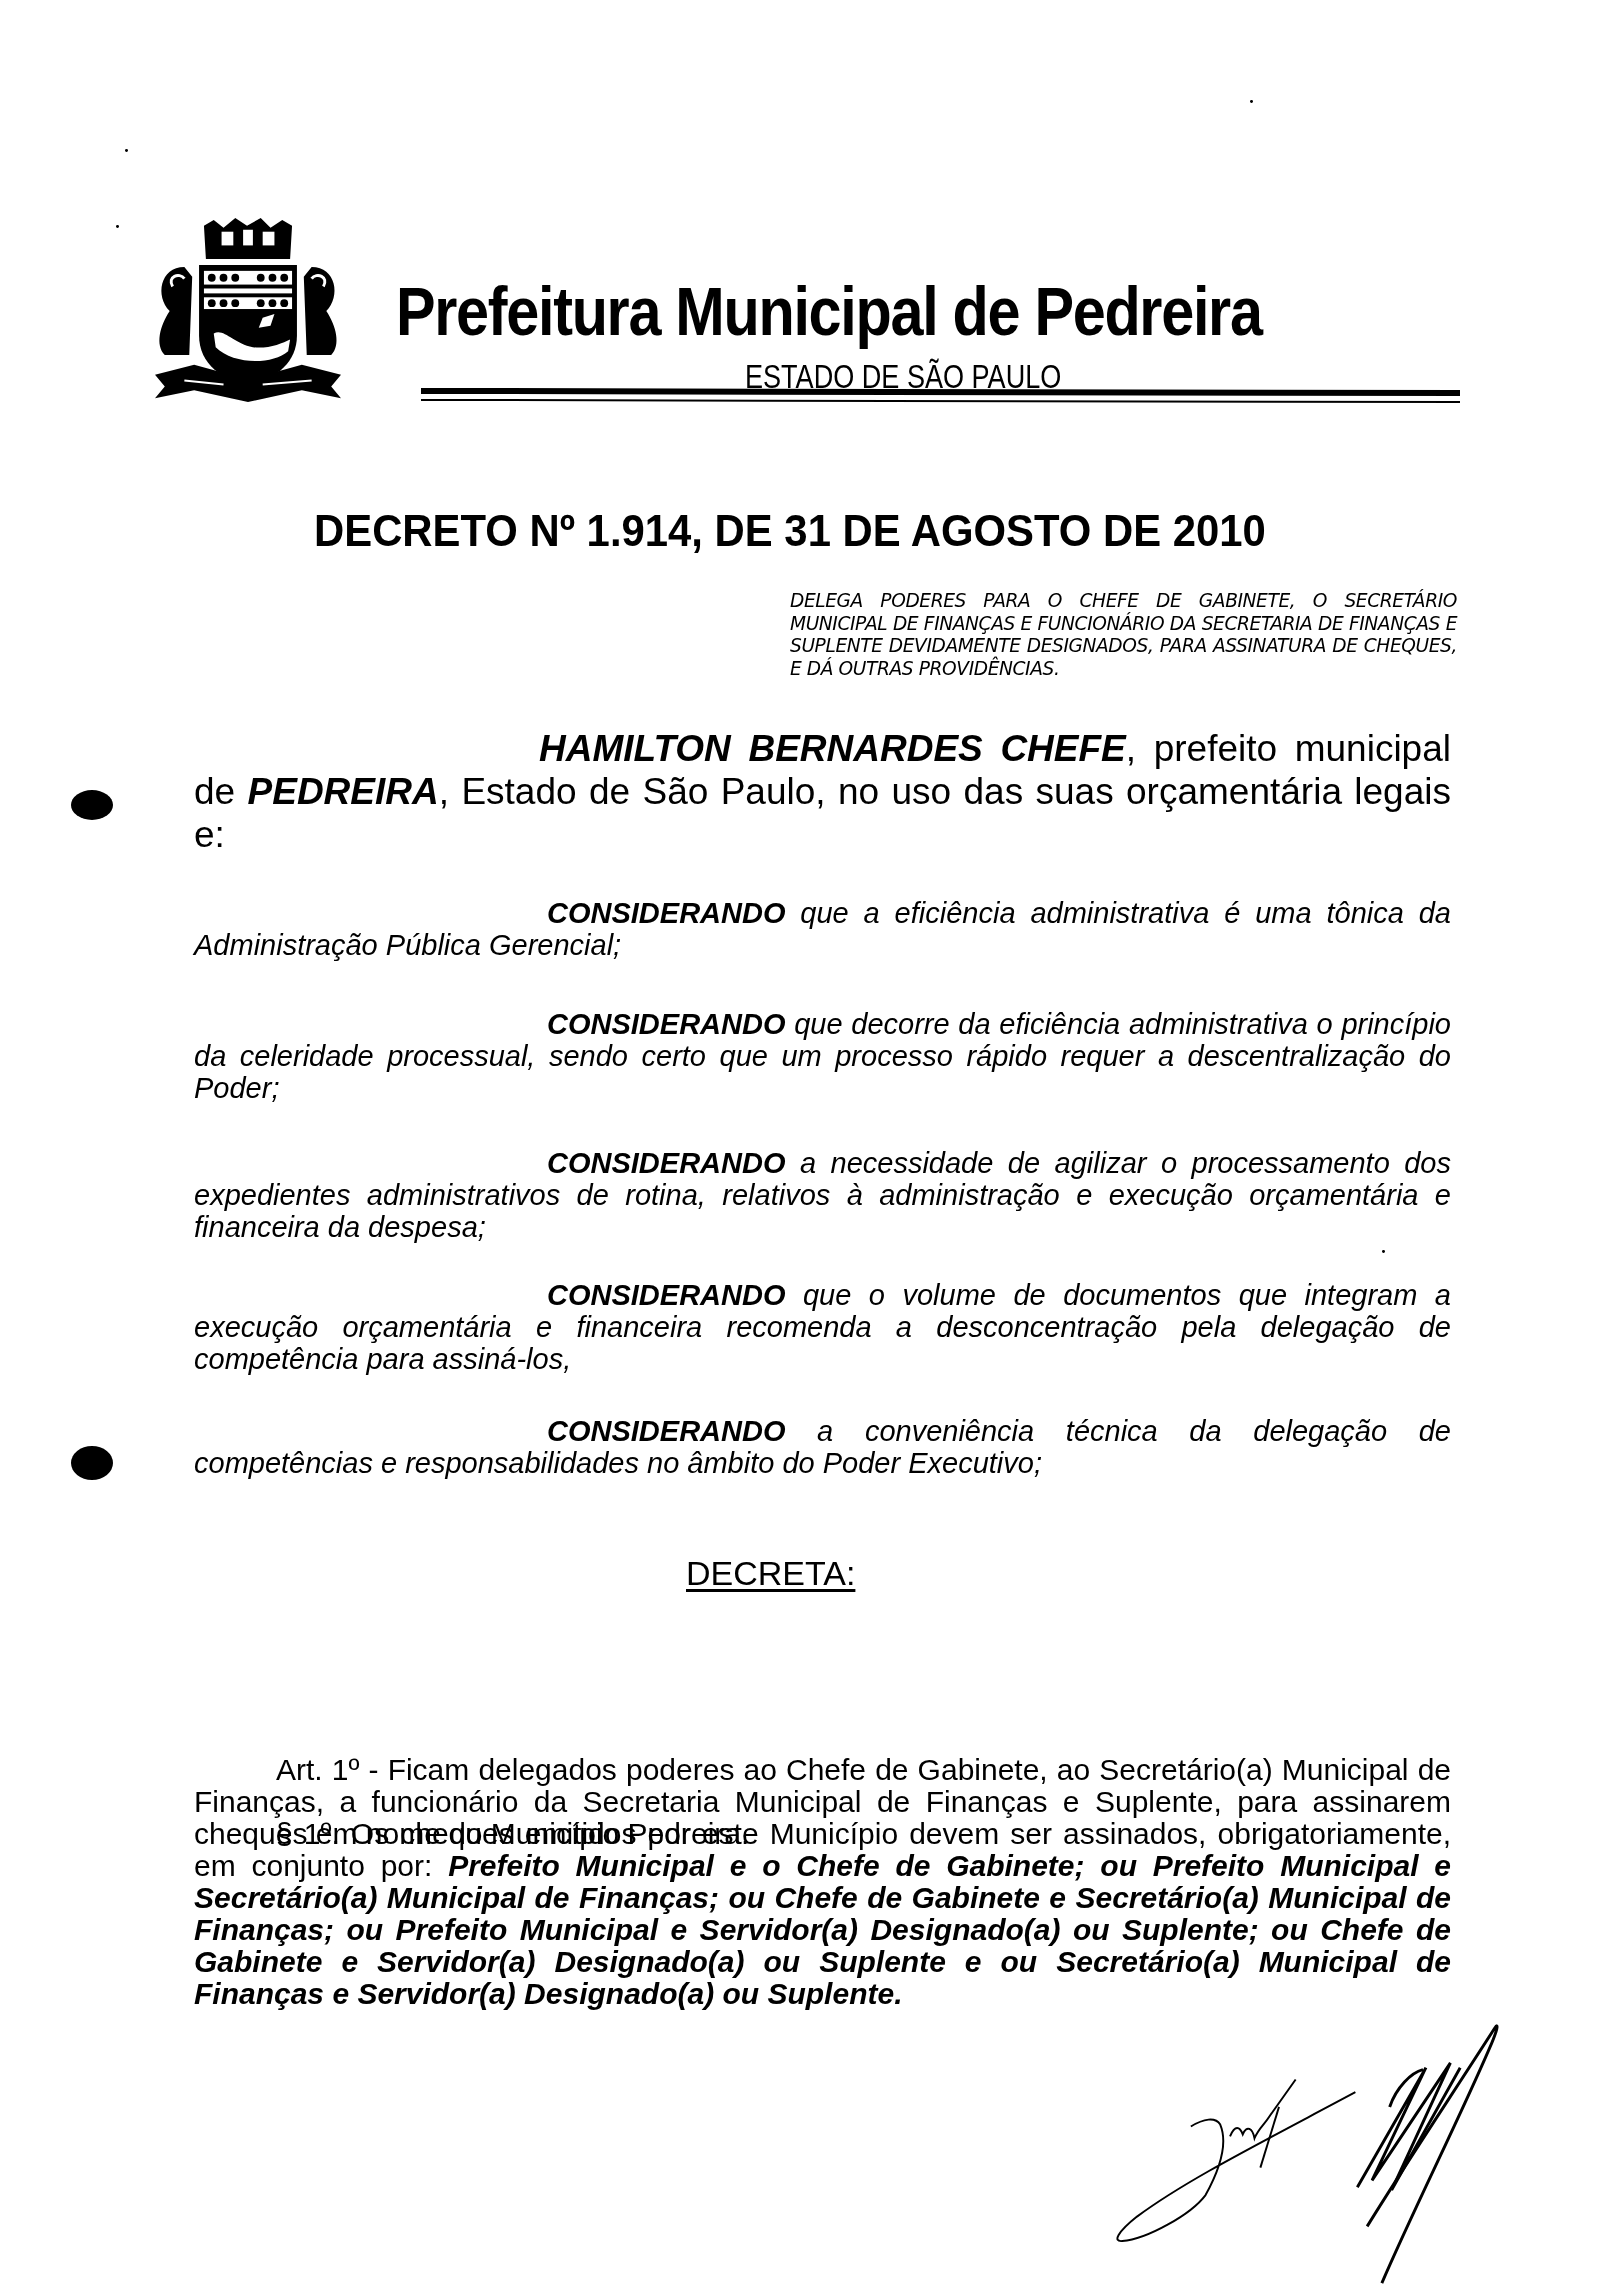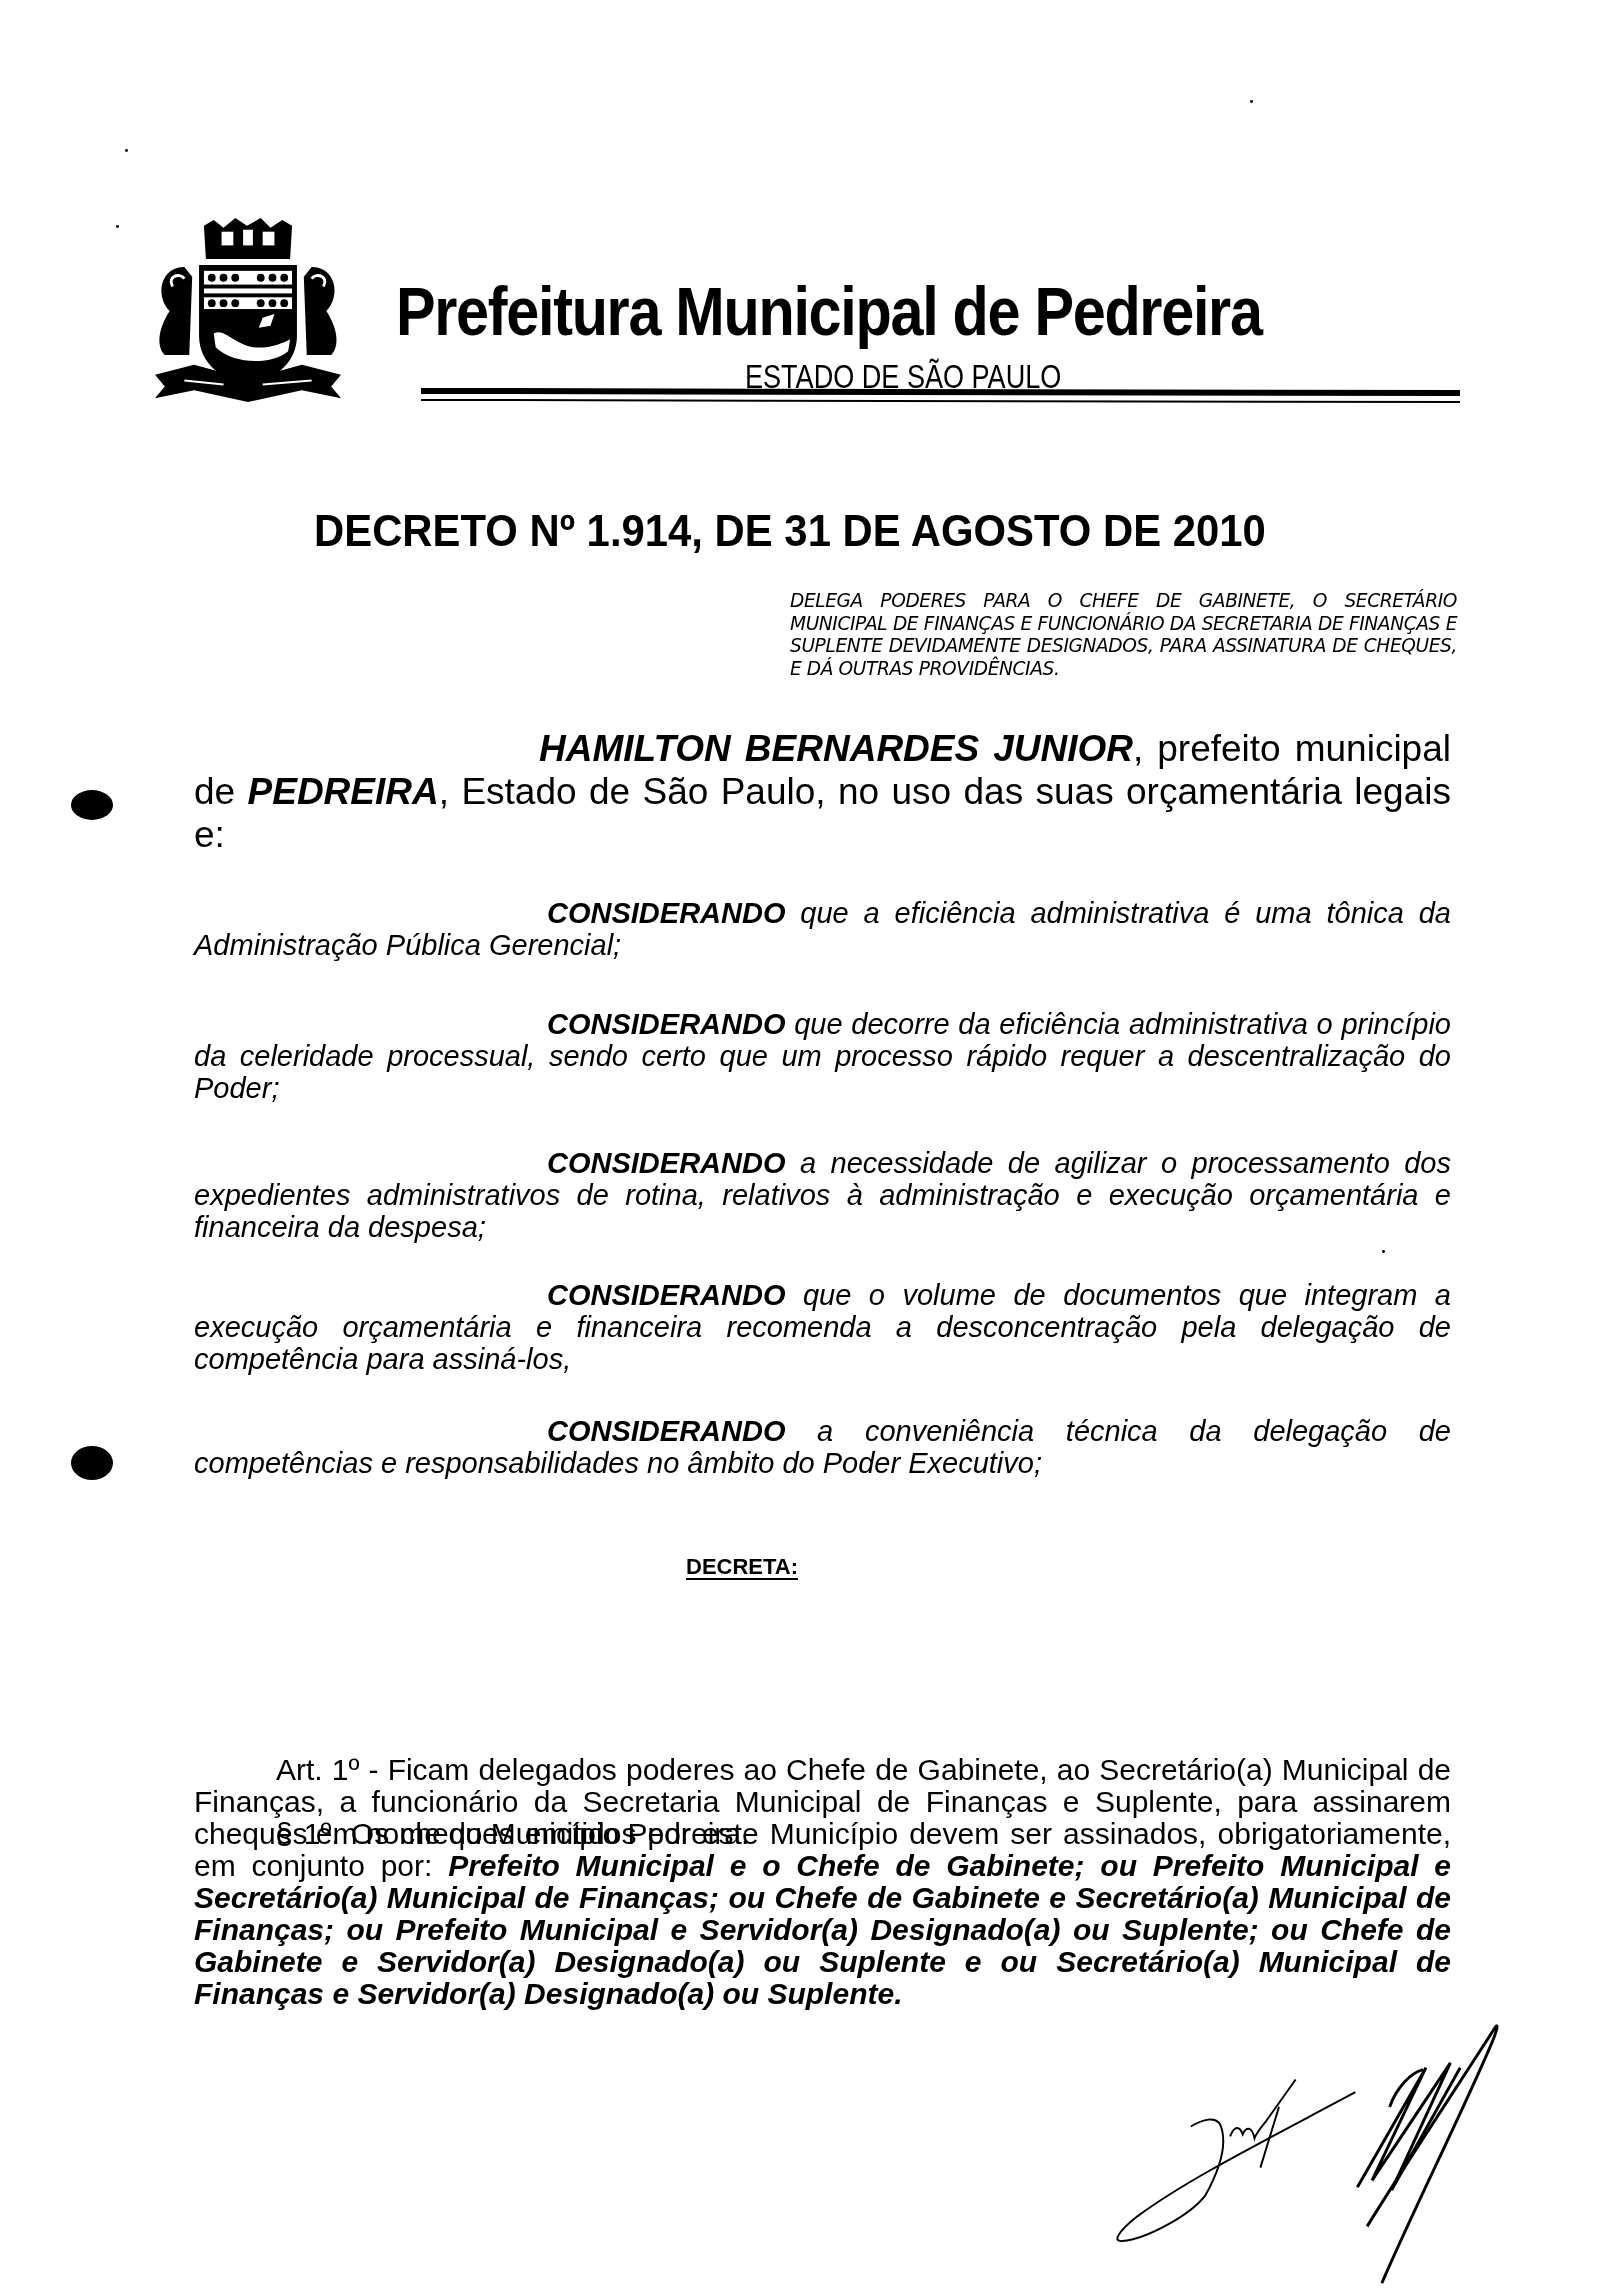--- a/index.html
+++ b/index.html
@@ -30,21 +30,21 @@
   .consid { font-size: 29px; line-height: 32px; text-align: justify; font-style: italic; }
   .consid .lead { display: inline-block; width: 353px; }
   .consid b { font-weight: bold; }
   .c1 { top: 897px; }
   .c2 { top: 996px; margin-top: 12px; }
   .c3 { top: 1147px; }
   .c4 { top: 1279px; }
   .c5 { top: 1415px; }
 
   .decreta { position: absolute; left: 686px; top: 1554px; font-family: "Liberation Sans", sans-serif;
-    font-weight: bold; font-size: 22px; text-decoration: underline; text-underline-offset: 3.9px; }
+    font-weight: normal; font-size: 34px; text-decoration: underline; text-underline-offset: 3.9px; }
 
   .art { top: 1726px; font-size: 30px; line-height: 32px; text-align: justify; margin-top: 28px; }
   .art .indent { display: inline-block; width: 82px; }
   .par { top: 1818px; font-size: 30px; line-height: 32px; text-align: justify; }
   .par .indent { display: inline-block; width: 82px; }
   .par i { font-weight: bold; font-style: italic; }
 
   
   .hole { position: absolute; background: #000; border-radius: 50%; }
   .hole1 { left: 71px; top: 790px; width: 42px; height: 30px; }
@@ -95,21 +95,21 @@
   </svg>
 
   <div class="hdr-title">Prefeitura Municipal de Pedreira</div>
   <div class="hdr-sub">ESTADO DE SÃO PAULO</div>
   <div class="rule-thick"></div>
   <div class="rule-thin"></div>
 
   <div class="decree-title">DECRETO Nº 1.914, DE 31 DE AGOSTO DE 2010</div>
   <div class="ementa">DELEGA PODERES PARA O CHEFE DE GABINETE, O SECRETÁRIO MUNICIPAL DE FINANÇAS E FUNCIONÁRIO DA SECRETARIA DE FINANÇAS E SUPLENTE DEVIDAMENTE DESIGNADOS, PARA ASSINATURA DE CHEQUES, E DÁ OUTRAS PROVIDÊNCIAS.</div>
 
-  <div class="body-text intro"><span class="indent"></span><span class="bi">HAMILTON BERNARDES JUNIOR</span><span>, prefeito municipal de </span><span class="bi">PEDREIRA</span><span>, Estado de São Paulo, no uso das suas orçamentária legais e:</span></div>
+  <div class="body-text intro"><span class="indent"></span><span class="bi">HAMILTON BERNARDES CHEFE</span><span>, prefeito municipal de </span><span class="bi">PEDREIRA</span><span>, Estado de São Paulo, no uso das suas orçamentária legais e:</span></div>
 
   <div class="body-text consid c1"><span class="lead"></span><b>CONSIDERANDO</b><span> que a eficiência administrativa é uma tônica da Administração Pública Gerencial;</span></div>
   <div class="body-text consid c2"><span class="lead"></span><b>CONSIDERANDO</b><span> que decorre da eficiência administrativa o princípio da celeridade processual, sendo certo que um processo rápido requer a descentralização do Poder;</span></div>
   <div class="body-text consid c3"><span class="lead"></span><b>CONSIDERANDO</b><span> a necessidade de agilizar o processamento dos expedientes administrativos de rotina, relativos à administração e execução orçamentária e financeira da despesa;</span></div>
   <div class="body-text consid c4"><span class="lead"></span><b>CONSIDERANDO</b><span> que o volume de documentos que integram a execução orçamentária e financeira recomenda a desconcentração pela delegação de competência para assiná-los,</span></div>
   <div class="body-text consid c5"><span class="lead"></span><b>CONSIDERANDO</b><span> a conveniência técnica da delegação de competências e responsabilidades no âmbito do Poder Executivo;</span></div>
 
   <div class="decreta">DECRETA:</div>
 
   <div class="body-text art"><span class="indent"></span><span>Art. 1º - Ficam delegados poderes ao Chefe de Gabinete, ao Secretário(a) Municipal de Finanças, a funcionário da Secretaria Municipal de Finanças e Suplente, para assinarem cheques em nome do Município Pedreira.</span></div>

